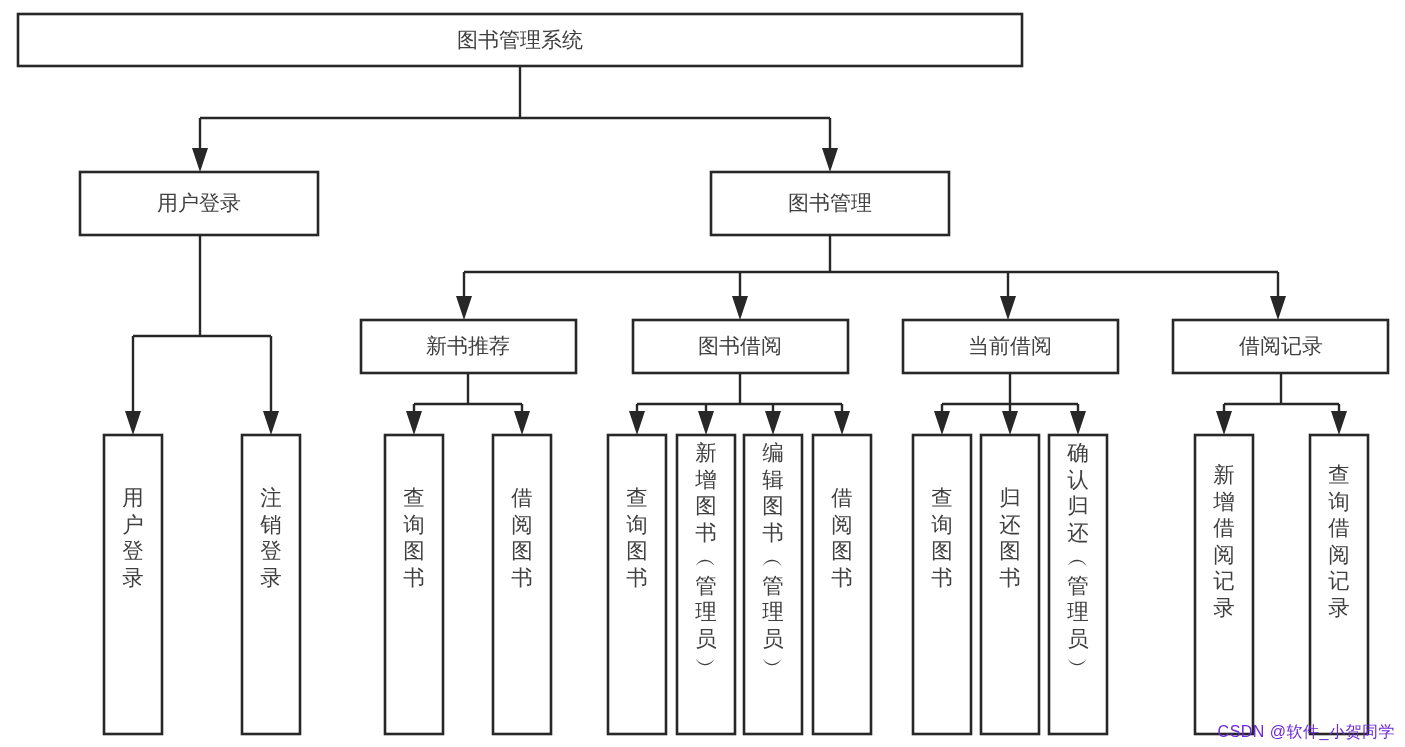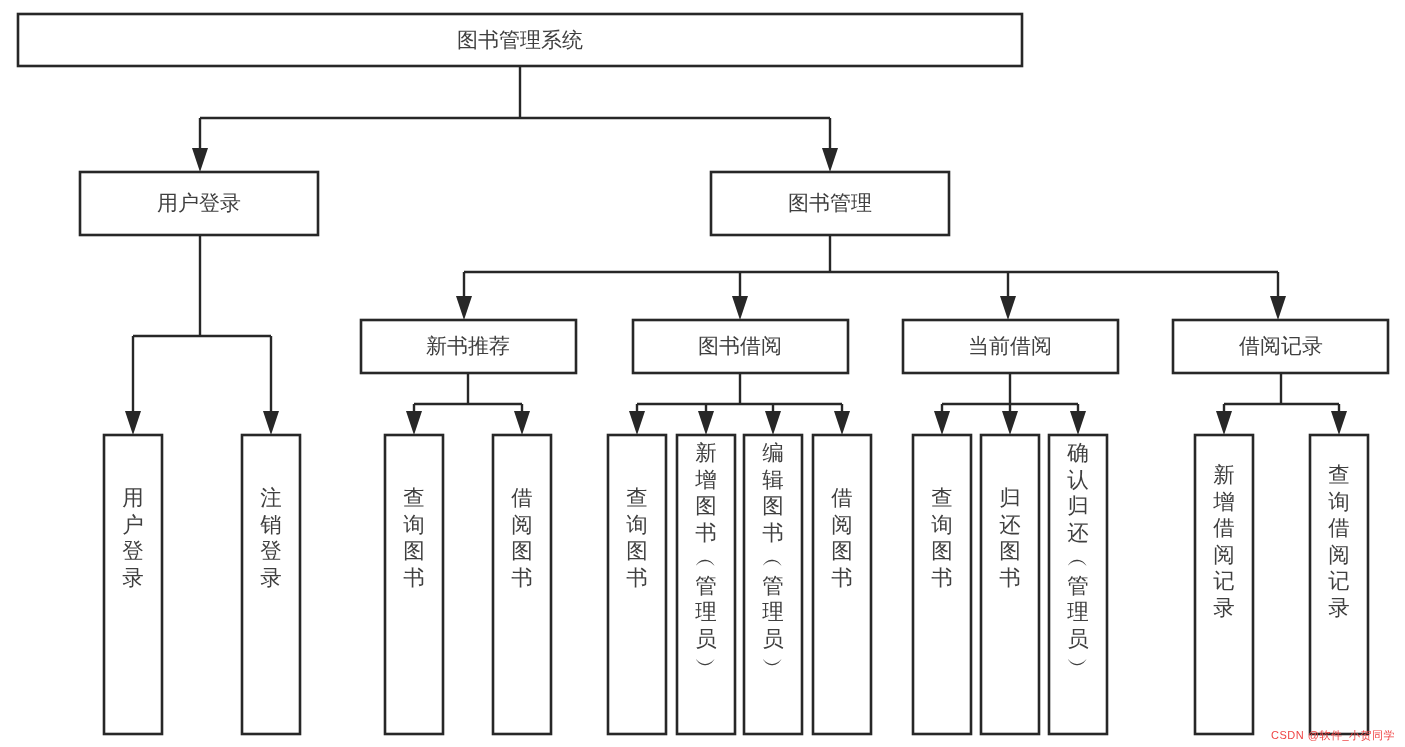--- a/index.html
+++ b/index.html
@@ -54,22 +54,22 @@
     fill: #3f3f3f;
     font-family: "Liberation Sans", "DejaVu Sans", sans-serif;
     font-size: 21.5px;
     text-anchor: middle;
   }
   .watermark {
     position: absolute;
     right: 10px;
     bottom: 4px;
     font-family: "Liberation Sans", "DejaVu Sans", sans-serif;
-    font-size: 11px;
-    color: #ef4444;
+    font-size: 16px;
+    color: #6d28d9;
     letter-spacing: 0.5px;
     white-space: nowrap;
     pointer-events: none;
   }
 </style>
 </head>
 <body>
 
 <div id="diagram-root">
 

